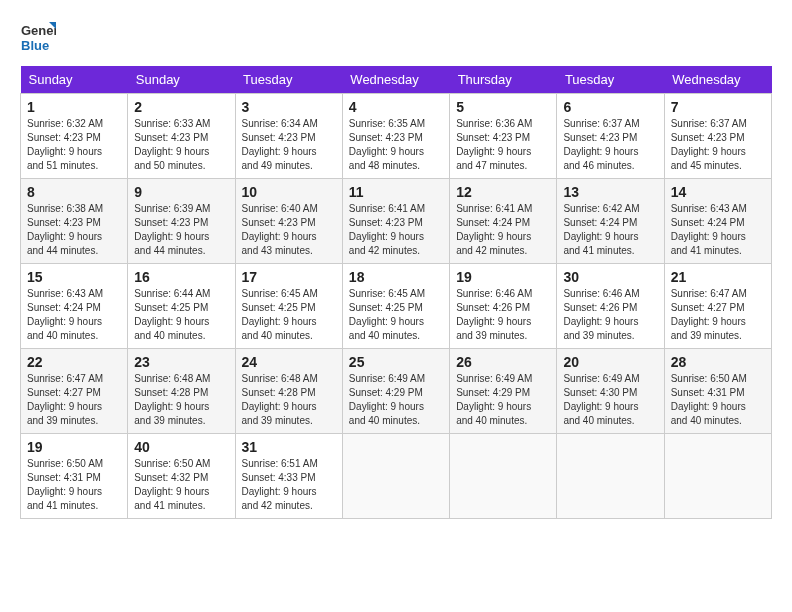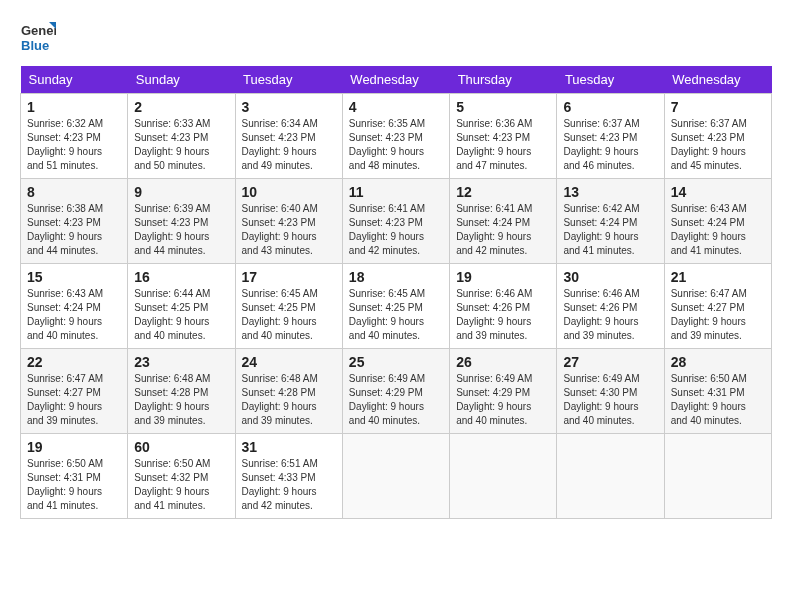--- a/index.html
+++ b/index.html
@@ -209,35 +209,35 @@
         </td>
         <td>
           <span class="day-num">25</span>
           <span class="day-info">Sunrise: 6:49 AM<br>Sunset: 4:29 PM<br>Daylight: 9 hours and 40 minutes.</span>
         </td>
         <td>
           <span class="day-num">26</span>
           <span class="day-info">Sunrise: 6:49 AM<br>Sunset: 4:29 PM<br>Daylight: 9 hours and 40 minutes.</span>
         </td>
         <td>
-          <span class="day-num">27</span>
+          <span class="day-num">20</span>
           <span class="day-info">Sunrise: 6:49 AM<br>Sunset: 4:30 PM<br>Daylight: 9 hours and 40 minutes.</span>
         </td>
         <td>
           <span class="day-num">28</span>
           <span class="day-info">Sunrise: 6:50 AM<br>Sunset: 4:31 PM<br>Daylight: 9 hours and 40 minutes.</span>
         </td>
       </tr>
       <tr>
         <td>
           <span class="day-num">19</span>
           <span class="day-info">Sunrise: 6:50 AM<br>Sunset: 4:31 PM<br>Daylight: 9 hours and 41 minutes.</span>
         </td>
         <td>
-          <span class="day-num">60</span>
+          <span class="day-num">40</span>
           <span class="day-info">Sunrise: 6:50 AM<br>Sunset: 4:32 PM<br>Daylight: 9 hours and 41 minutes.</span>
         </td>
         <td>
           <span class="day-num">31</span>
           <span class="day-info">Sunrise: 6:51 AM<br>Sunset: 4:33 PM<br>Daylight: 9 hours and 42 minutes.</span>
         </td>
         <td class="empty"></td>
         <td class="empty"></td>
         <td class="empty"></td>
         <td class="empty"></td>

